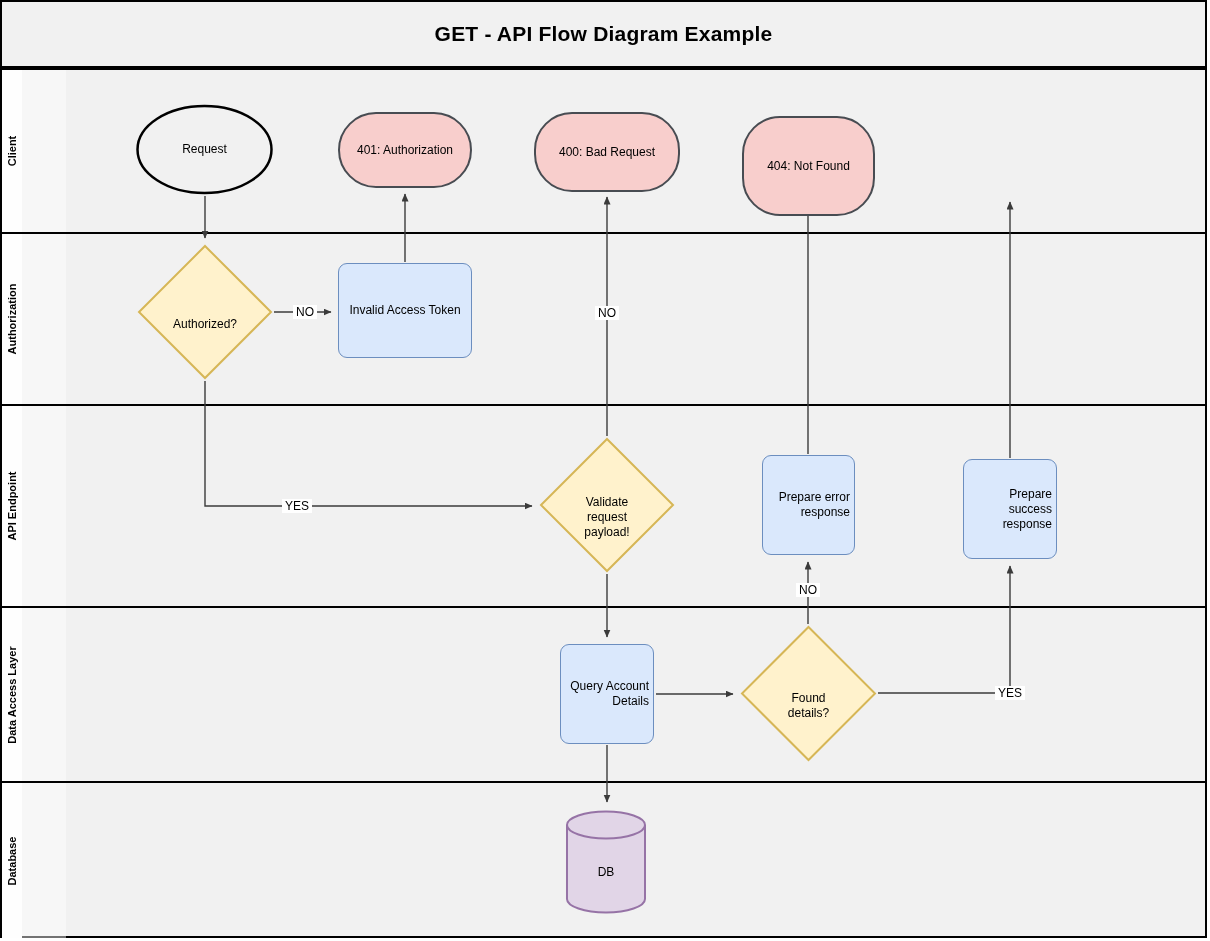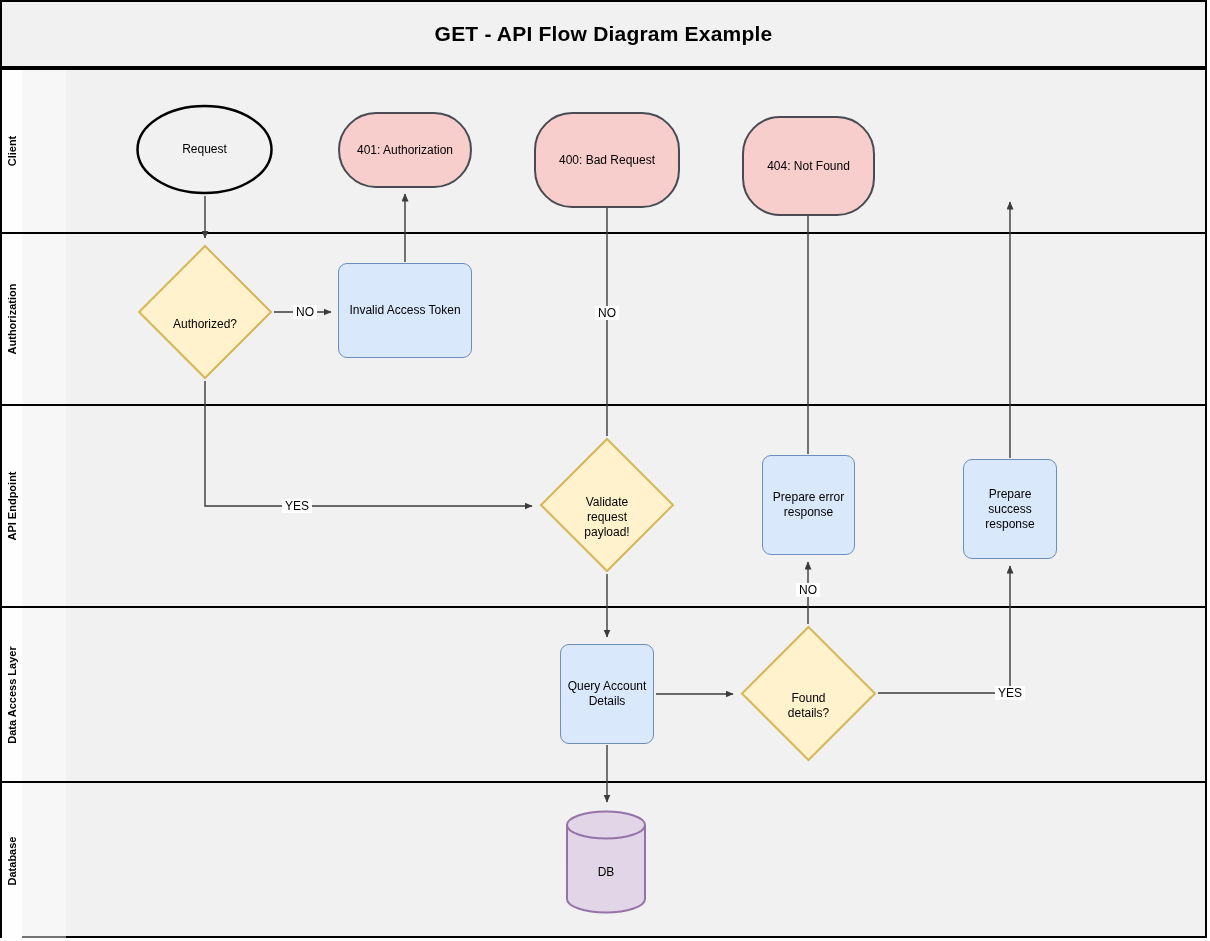--- a/index.html
+++ b/index.html
@@ -44,21 +44,21 @@
     position:absolute; z-index:3; display:flex; align-items:center; justify-content:center;
     text-align:center; font-size:12px; line-height:1.25; box-sizing:border-box;
   }
   .node > svg { position:absolute; inset:0; width:100%; height:100%; overflow:visible; }
   .nlabel { position:relative; z-index:1; }
   .terminator { border:2px solid var(--terminator-stroke); border-radius:38px; }
   .terminator.error   { background:var(--terminator-error-fill); }
   .terminator.success { background:var(--terminator-success-fill); }
   .process {
     background:var(--process-fill); border:1.5px solid var(--process-stroke);
-    border-radius:9px; padding:4px;
+    border-radius:9px; padding:4px;text-align:right;
   }
   .decision-shape { fill:var(--decision-fill); stroke:var(--decision-stroke); stroke-width:2; }
   .start-shape { fill:none; stroke:var(--start-stroke); stroke-width:2.5; }
   .db-shape { fill:var(--datastore-fill); stroke:var(--datastore-stroke); stroke-width:2; }
   .db-top   { fill:none; stroke:var(--datastore-stroke); stroke-width:2; }
   .db .nlabel { margin-top:20px; }
   .decision .nlabel { max-width:84px;margin-top:25px; }
   .edge-label {
     position:absolute; z-index:4; transform:translate(-50%,-50%);
     background:#fff; padding:0 3px; font-size:12px; white-space:nowrap;
@@ -122,21 +122,21 @@
 
     <div class="node start" style="left:133px;top:102px;width:139px;height:91px">
       <svg viewBox="0 0 139 91" preserveAspectRatio="none">
         <ellipse class="start-shape" cx="69.5" cy="45.5" rx="67" ry="43.5"></ellipse>
       </svg>
       <span class="nlabel">Request</span>
     </div>
     <div class="node terminator error" style="left:336px;top:110px;width:134px;height:76px">
       <span class="nlabel">401: Authorization</span>
     </div>
-    <div class="node terminator error" style="left:532px;top:110px;width:146px;height:96px">
+    <div class="node terminator error" style="left:532px;top:110px;width:146px;height:80px">
       <span class="nlabel">400: Bad Request</span>
     </div>
     <div class="node terminator error" style="left:740px;top:114px;width:133px;height:100px">
       <span class="nlabel">404: Not Found</span>
     </div>
 
     <div class="node decision" style="left:135px;top:242px;width:136px;height:136px">
       <svg viewBox="0 0 136 136" preserveAspectRatio="none">
         <polygon class="decision-shape" points="68,2 134,68 68,134 2,68"></polygon>
       </svg>

